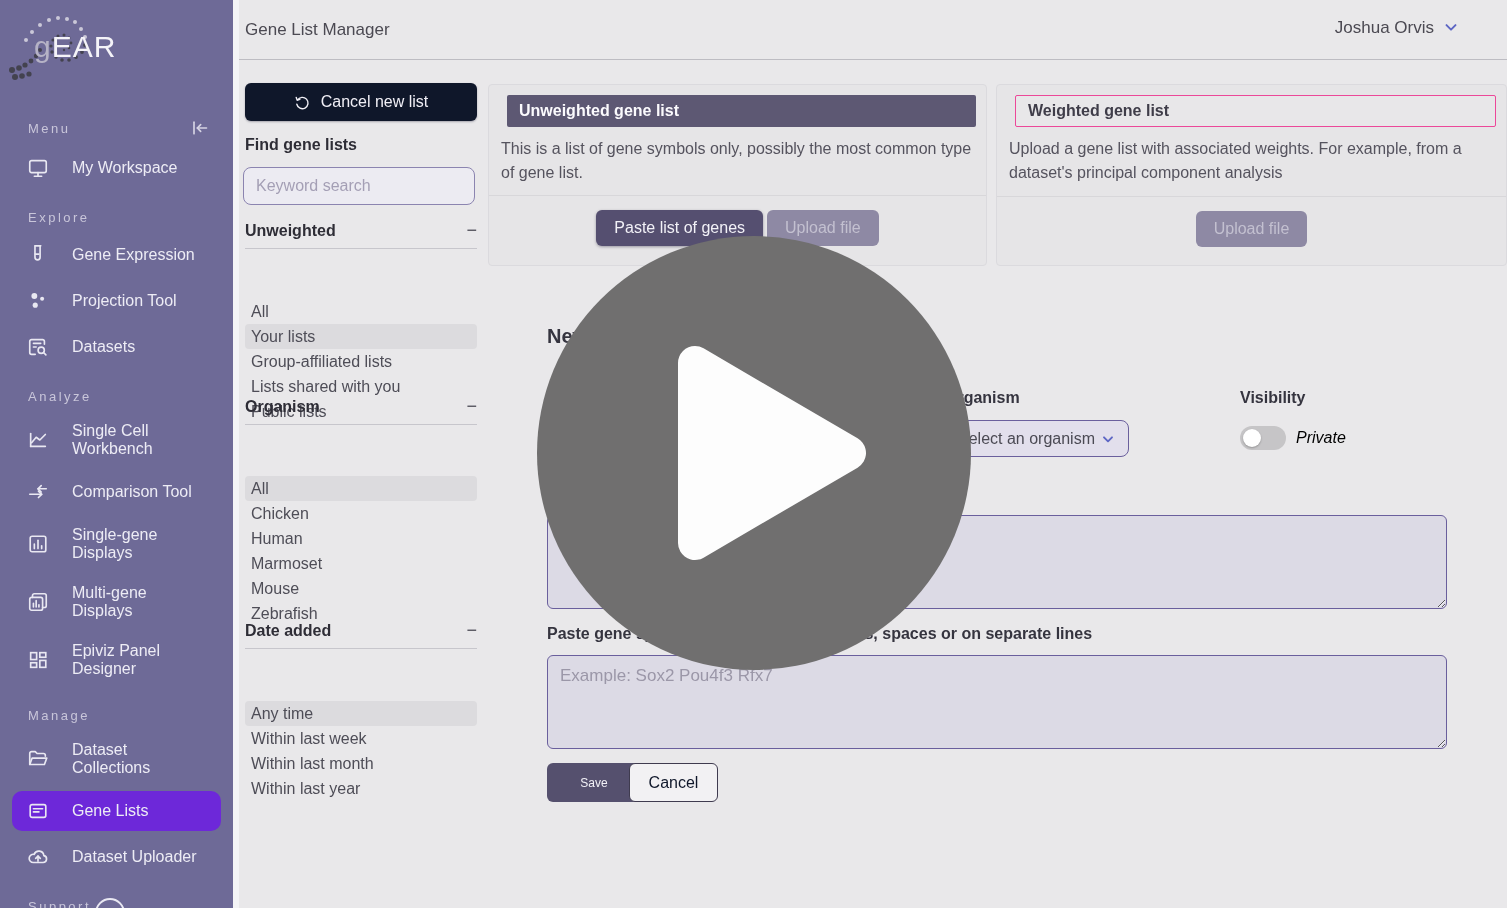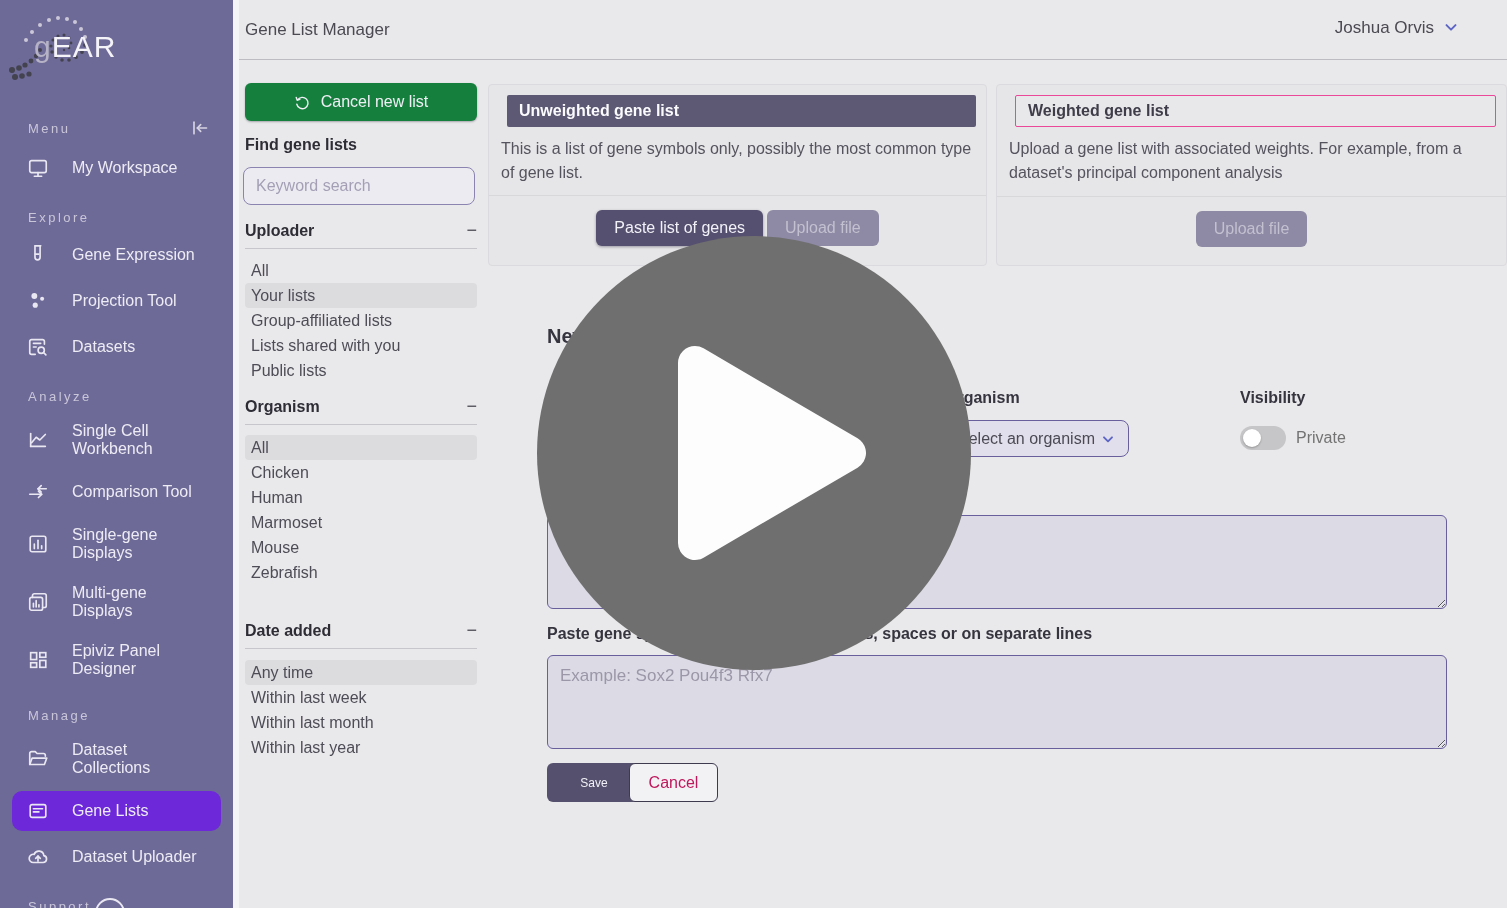--- a/index.html
+++ b/index.html
@@ -31,35 +31,35 @@
 
   
   .topbar { position:absolute; left:239px; top:0; right:0; height:60px;
     background:#e9e8ea; border-bottom:1px solid #bdbcc2; }
   .topbar-title { position:absolute; left:6px; top:20px; font-size:17px; color:#4b4952; }
   .user-menu { position:absolute; right:47px; top:18px; display:flex; align-items:flex-start;
     gap:8px; font-size:17px; color:#4b4952; cursor:pointer; }
 
   
   .btn-cancel-new { position:absolute; left:245px; top:83px; width:232px; height:38px;
-    background:#15803d; color:#f0eff6; border:none; border-radius:6px; font-size:16px;
+    background:#0f172a; color:#f0eff6; border:none; border-radius:6px; font-size:16px;
     display:flex; align-items:center; justify-content:center; gap:10px; cursor:pointer;
     box-shadow:0 1px 2px rgba(40,38,60,.35); }
   .find-title { position:absolute; left:245px; top:136px; font-size:16px; font-weight:bold;
     color:#2e2d36; }
   .search-input { position:absolute; left:243px; top:167px; width:232px; height:38px;
     background:#ecebf2; border:1px solid #8b84b0; border-radius:8px; padding:0 12px;
     font-size:16px; color:#3b3946; font-family:"Liberation Sans",sans-serif; }
   .search-input::placeholder { color:#a49fb5; }
   .fgroup-head { position:absolute; width:232px; left:245px; display:flex;
     justify-content:space-between; align-items:center; font-size:16px; font-weight:bold;
     color:#2e2d36; }
   .fgroup-head .minus { font-weight:normal; color:#4a4954; font-size:18px; cursor:pointer; }
   .fdivider { position:absolute; left:245px; width:232px; border-top:1px solid #c7c6cc; }
-  .fopts { position:absolute; left:245px; width:232px; font-size:16px; color:#4e4d57; }
+  .fopts { position:absolute; left:245px; width:232px; font-size:16px; color:#4e4d57;margin-top:41px; }
   .fopt { height:25px; line-height:25px; padding:0 6px; border-radius:4px; cursor:pointer; }
   .fopt.selected { background:#dcdbde; }
 
   
   .card { position:absolute; top:84px; height:182px; background:#e6e5e7;
     border:1px solid #dbdade; border-radius:4px; }
   .card-unweighted { left:488px; width:499px; }
   .card-weighted { left:996px; width:511px; }
   .card-head { margin:10px 10px 0 18px; height:32px; display:flex; align-items:center;
     padding:0 12px; font-size:16px; font-weight:bold; border-radius:2px; }
@@ -79,30 +79,30 @@
     font-weight:bold; color:#35343f; }
   .flabel { position:absolute; font-size:16px; font-weight:bold; color:#35343f; }
   .organism-select { position:absolute; left:945px; top:420px; width:184px; height:37px;
     background:#e2dfec; border:1px solid #6a5f9d; border-radius:8px; display:flex;
     align-items:center; justify-content:space-between; padding:0 12px; font-size:16px;
     color:#4b4a54; cursor:pointer; }
   .toggle { position:absolute; left:1240px; top:426px; width:46px; height:24px;
     background:#c6c5c7; border-radius:12px; cursor:pointer; }
   .toggle .knob { position:absolute; left:3px; top:3px; width:18px; height:18px;
     background:#ffffff; border-radius:50%; box-shadow:0 1px 2px rgba(0,0,0,.25); }
-  .toggle-label { position:absolute; left:1296px; top:429px; font-size:16px; color:#737373; }
+  .toggle-label { position:absolute; left:1296px; top:429px; font-size:16px; color:#000000;font-style:italic; }
   .ta { position:absolute; left:547px; width:900px; height:94px; background:#dcdae5;
     border:1px solid #6a5f9d; border-radius:6px; padding:10px 12px; font-size:17px;
     color:#3b3946; resize:both; font-family:"Liberation Sans",sans-serif; }
   .ta::placeholder { color:#9b97a8; }
   .btn-save { position:absolute; left:547px; top:763px; width:94px; height:39px;
     background:#55506e; color:#f2f1f7; border:none; border-radius:6px; font-size:12px;
     cursor:pointer; }
   .btn-form-cancel { position:absolute; left:629px; top:763px; width:89px; height:39px;
-    background:#f2f1f3; color:#be185d; border:1px solid #3f3b4f; border-radius:6px;
+    background:#f2f1f3; color:#0f172a; border:1px solid #3f3b4f; border-radius:6px;
     font-size:16px; cursor:pointer; }
 
   
   .play-overlay { position:absolute; left:537px; top:236px; width:434px; height:434px;
     cursor:pointer; }
 </style>
 </head>
 <body>
 
 <aside class="sidebar">
@@ -325,21 +325,21 @@
     <path d="M8.5 7.5h-4v-4" transform="rotate(-20 8 8)"></path>
       <path d="M5 8.5a8 8 0 1 1-1 6"></path>
   </svg>
   <span>Cancel new list</span>
 </button>
 
 <div class="find-title">Find gene lists</div>
 <input class="search-input" type="text" placeholder="Keyword search" style="">
 
 <div class="fgroup-head" style="top:220px">
-  <span>Uploader</span>
+  <span>Unweighted</span>
   <span class="minus">−</span>
 </div>
 <div class="fdivider" style="top:248px"></div>
 <div class="fopts" style="top:258px">
   <div class="fopt">All</div>
   <div class="fopt selected">Your lists</div>
   <div class="fopt">Group-affiliated lists</div>
   <div class="fopt">Lists shared with you</div>
   <div class="fopt">Public lists</div>
 </div>

